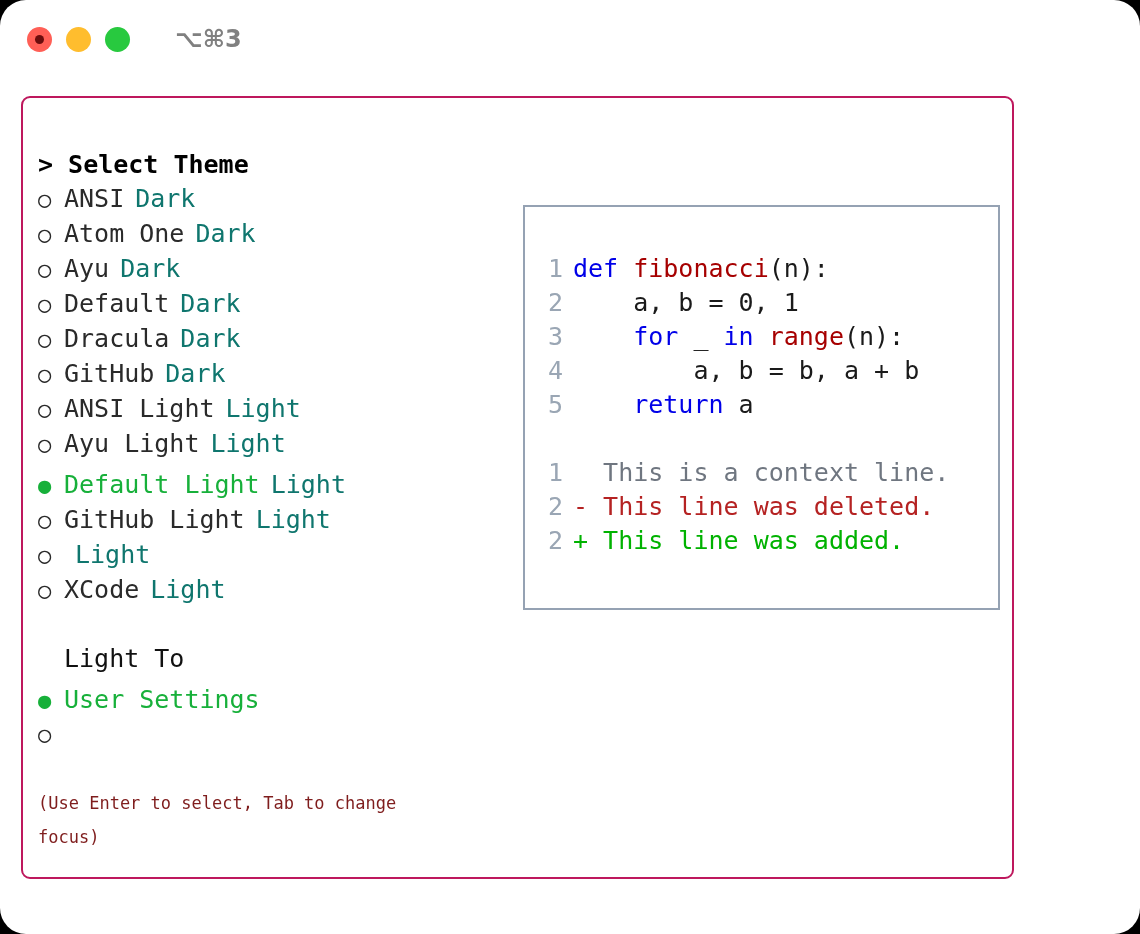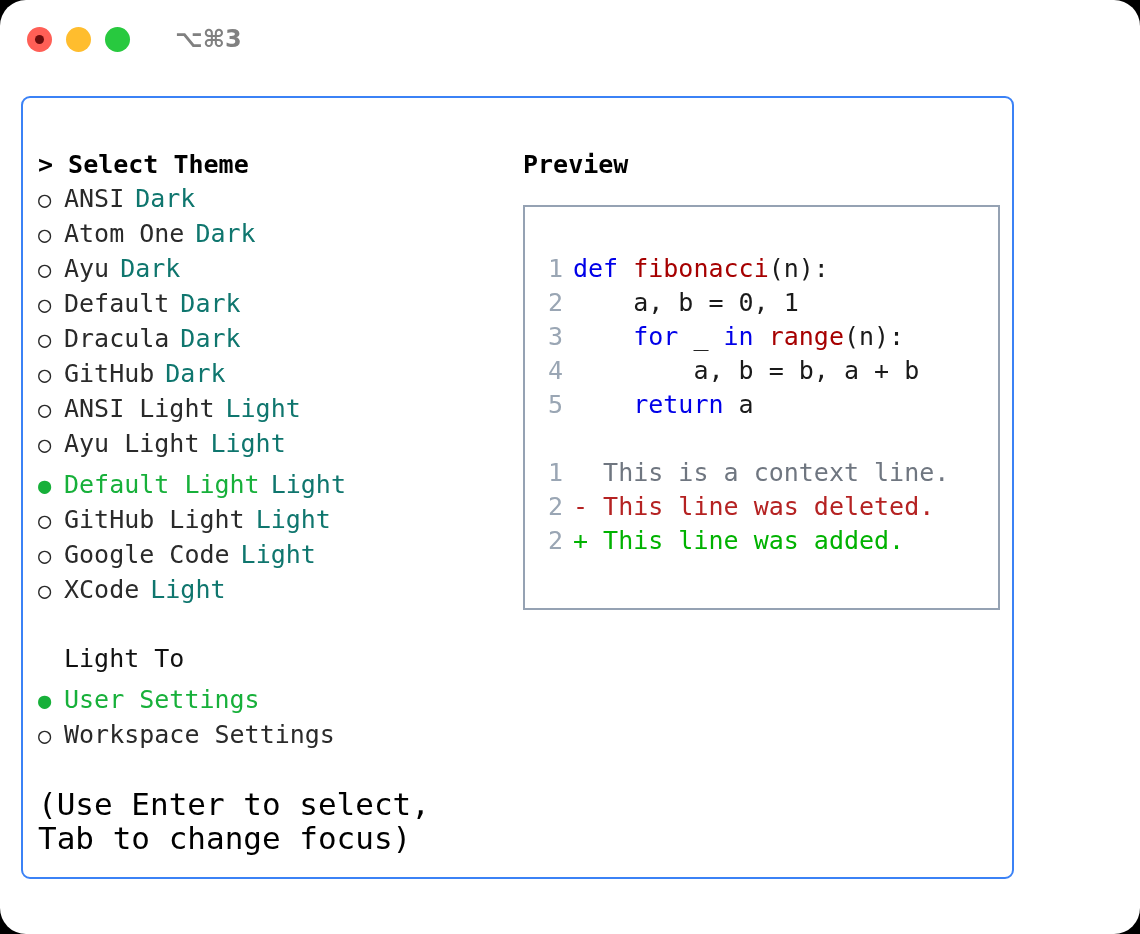--- a/index.html
+++ b/index.html
@@ -69,21 +69,21 @@
     letter-spacing: 0px;
   }
 
   
   .card {
     position: absolute;
     left: 21px;
     top: 96px;
     width: 993px;
     height: 783px;
-    border: 2px solid #3b82f6;
+    border: 2px solid #be185d;
     border-radius: 9px;
     background: #ffffff;
     text-decoration: underline;
   }
 
   .card-inner {
     position: absolute;
     left: 0; top: 0;
     width: 100%; height: 100%;
     display: flex;
@@ -138,23 +138,23 @@
     white-space: pre;
     color: #000000;
   }
   .subhead-row .bullet { visibility: hidden; }
   .subhead-label { color: #111111; }
 
   .spacer-lg { height: 34px; }
   .spacer-md { height: 34px; }
 
   .hint {
-    font-size: 31px;
-    line-height: 34px;
-    color: #000000;
+    font-size: 17px;
+    line-height: 34px;
+    color: #7f1d1d;
     width: 410px;
     word-spacing: 0px;
   }
 
   
   .right-col {
     flex: 1;
     padding: 50px 0 0 0;
     position: relative;
   }
@@ -238,43 +238,42 @@
             <div class="opt-row"><span class="bullet">○</span><span class="opt-label">ANSI</span><span class="opt-tag">Dark</span></div>
             <div class="opt-row"><span class="bullet">○</span><span class="opt-label">Atom One</span><span class="opt-tag">Dark</span></div>
             <div class="opt-row"><span class="bullet">○</span><span class="opt-label">Ayu</span><span class="opt-tag">Dark</span></div>
             <div class="opt-row"><span class="bullet">○</span><span class="opt-label">Default</span><span class="opt-tag">Dark</span></div>
             <div class="opt-row"><span class="bullet">○</span><span class="opt-label">Dracula</span><span class="opt-tag">Dark</span></div>
             <div class="opt-row"><span class="bullet">○</span><span class="opt-label">GitHub</span><span class="opt-tag">Dark</span></div>
             <div class="opt-row"><span class="bullet">○</span><span class="opt-label">ANSI Light</span><span class="opt-tag">Light</span></div>
             <div class="opt-row"><span class="bullet">○</span><span class="opt-label">Ayu Light</span><span class="opt-tag">Light</span></div>
             <div class="opt-row selected"><span class="bullet on">●</span><span class="opt-label">Default Light</span><span class="opt-tag">Light</span></div>
             <div class="opt-row"><span class="bullet">○</span><span class="opt-label">GitHub Light</span><span class="opt-tag">Light</span></div>
-            <div class="opt-row"><span class="bullet">○</span><span class="opt-label">Google Code</span><span class="opt-tag">Light</span></div>
+            <div class="opt-row"><span class="bullet">○</span><span class="opt-tag">Light</span></div>
             <div class="opt-row"><span class="bullet">○</span><span class="opt-label">XCode</span><span class="opt-tag">Light</span></div>
           </div>
 
         <div class="spacer-lg"></div>
 
         <div class="subhead-row">
           <span class="bullet">○</span>
           <span class="subhead-label">Light To</span>
         </div>
 
         <div id="apply-list">
             <div class="opt-row selected"><span class="bullet on">●</span><span class="opt-label">User Settings</span></div>
-            <div class="opt-row"><span class="bullet">○</span><span class="opt-label">Workspace Settings</span></div>
+            <div class="opt-row"><span class="bullet">○</span></div>
           </div>
 
         <div class="spacer-md"></div>
 
         <div class="hint">(Use Enter to select, Tab to change focus)</div>
       </div>
 
       <div class="right-col">
-        <div class="preview-title">Preview</div>
 
         <div class="preview-box">
           <div class="code" id="preview-code"><div class="code-line"><span class="lineno">1</span><span class="code-text"><span class="kw">def </span><span class="fn">fibonacci</span><span class="plain">(n):</span></span></div><div class="code-line"><span class="lineno">2</span><span class="code-text"><span class="plain">    a, b = 0, 1</span></span></div><div class="code-line"><span class="lineno">3</span><span class="code-text"><span class="kw">    for </span><span class="plain">_ </span><span class="kw">in </span><span class="fn">range</span><span class="plain">(n):</span></span></div><div class="code-line"><span class="lineno">4</span><span class="code-text"><span class="plain">        a, b = b, a + b</span></span></div><div class="code-line"><span class="lineno">5</span><span class="code-text"><span class="kw">    return </span><span class="plain">a</span></span></div><div class="gap-line"></div><div class="code-line"><span class="lineno">1</span><span class="diff-ctx"> </span><span class="diff-ctx"> This is a context line.</span></div><div class="code-line"><span class="lineno">2</span><span class="diff-del">-</span><span class="diff-del"> This line was deleted.</span></div><div class="code-line"><span class="lineno">2</span><span class="diff-add">+</span><span class="diff-add"> This line was added.</span></div></div>
         </div>
       </div>
 
     </div>
   </div>
 </div>
 

